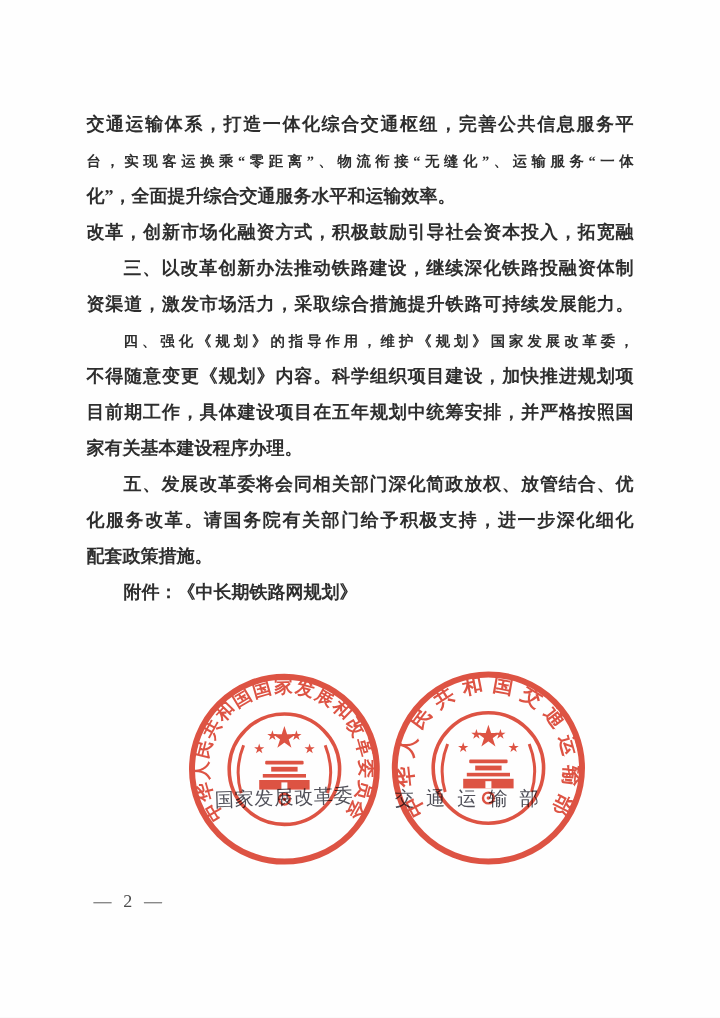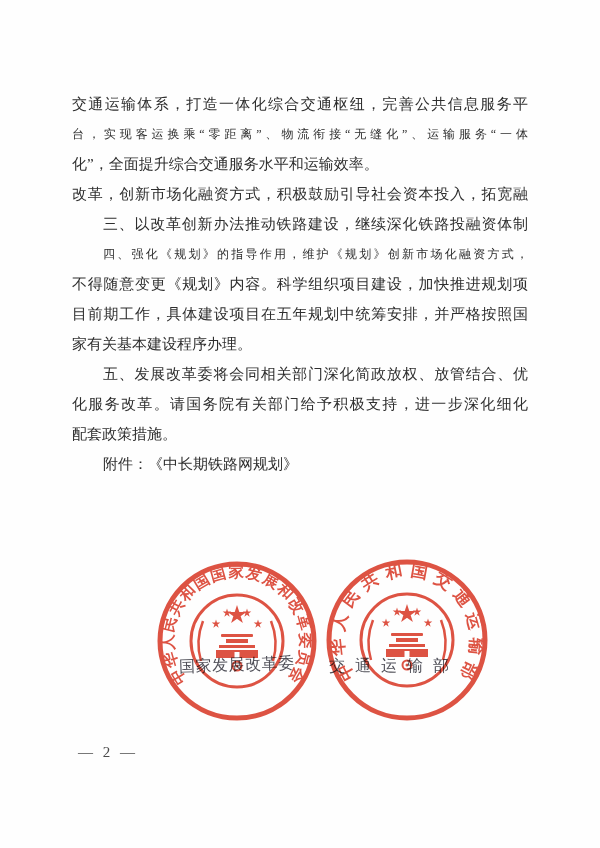--- a/index.html
+++ b/index.html
@@ -12,20 +12,21 @@
     position:relative;
     width:600px;height:848px;
     background:#fefefe;
     overflow:hidden;
   }
   
   .text-block{
     position:absolute;
     left:72px;top:89px;
     width:456px;
+    font-weight:bold;
   }
   .line{
     height:30px;line-height:30px;
     font-size:15px;
     letter-spacing:0;
     color:#2e2e2e;
     white-space:nowrap;
     text-align:justify;
     text-align-last:justify;
   }
@@ -75,21 +76,22 @@
 <body>
 
 <div class="page">
 
   <div class="text-block">
     <div class="line">交通运输体系，打造一体化综合交通枢纽，完善公共信息服务平</div>
     <div class="line tight">台，实现客运换乘“零距离”、物流衔接“无缝化”、运输服务“一体</div>
     <div class="line end">化”，全面提升综合交通服务水平和运输效率。</div>
     <div class="line">改革，创新市场化融资方式，积极鼓励引导社会资本投入，拓宽融</div>
     <div class="line indent">三、以改革创新办法推动铁路建设，继续深化铁路投融资体制</div>
-    <div class="line indent tight">四、强化《规划》的指导作用，维护《规划》创新市场化融资方式，</div>
+    <div class="line">资渠道，激发市场活力，采取综合措施提升铁路可持续发展能力。</div>
+    <div class="line indent tight">四、强化《规划》的指导作用，维护《规划》国家发展改革委，</div>
     <div class="line">不得随意变更《规划》内容。科学组织项目建设，加快推进规划项</div>
     <div class="line">目前期工作，具体建设项目在五年规划中统筹安排，并严格按照国</div>
     <div class="line end">家有关基本建设程序办理。</div>
     <div class="line indent">五、发展改革委将会同相关部门深化简政放权、放管结合、优</div>
     <div class="line">化服务改革。请国务院有关部门给予积极支持，进一步深化细化</div>
     <div class="line end">配套政策措施。</div>
     <div class="attachment">附件：《中长期铁路网规划》</div>
   </div>
 
   <div class="seal seal-1" style="color: rgb(220, 74, 58);">

